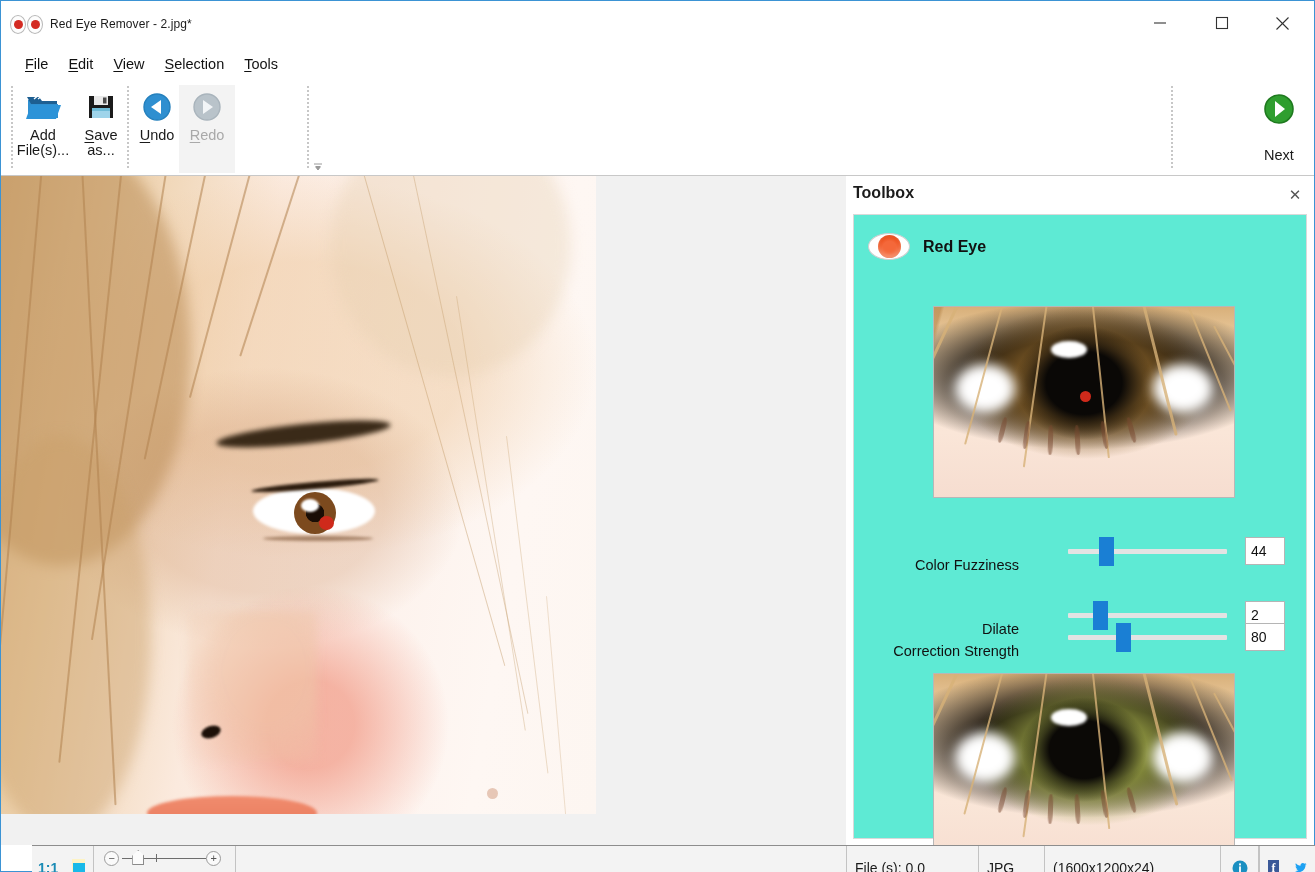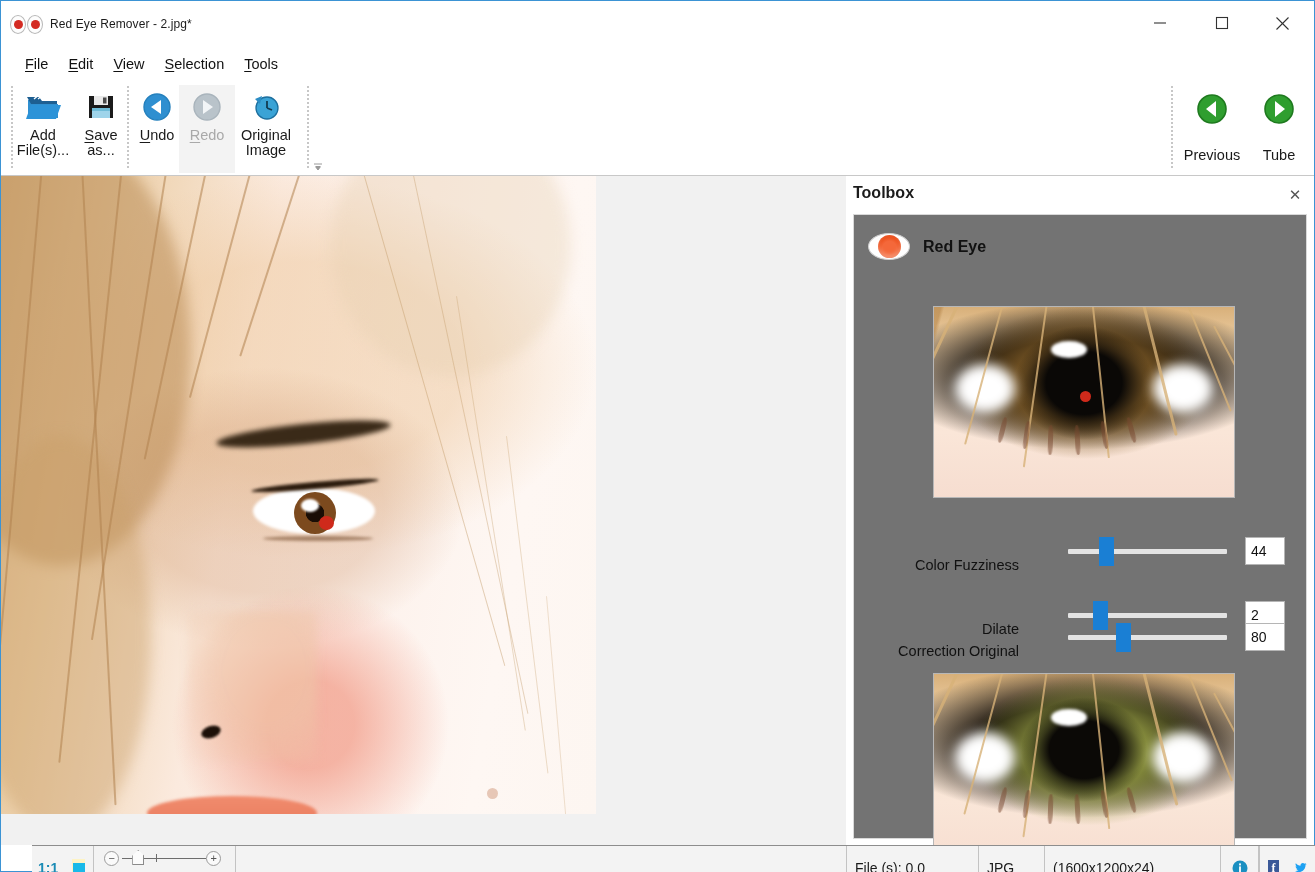--- a/index.html
+++ b/index.html
@@ -130,21 +130,21 @@
     position: absolute; left: 7px; top: 8px; font-size: 16px;
     font-weight: bold; color: #1b1b1b;
   }
   #toolbox-close {
     position: absolute; right: 10px; top: 10px; width: 18px; height: 18px;
     display: flex; align-items: center; justify-content: center;
     font-size: 15px; color: #555;
   }
   #toolbox-body {
     position: absolute; left: 7px; top: 38px; width: 454px; height: 625px;
-    border: 1px solid #d9d9d9; background: #737373;
+    border: 1px solid #d9d9d9; background: #5eead4;
   }
   #tool-head { position: absolute; left: 14px; top: 18px; display: flex; align-items: center; gap: 13px; }
   #tool-eye-icon {
     width: 42px; height: 27px; border-radius: 50% / 50%;
     border: 1.5px solid #cfcfcf; background: #fff;
     display: flex; align-items: center; justify-content: center;
   }
   #tool-eye-icon::after {
     content: ""; width: 23px; height: 23px; border-radius: 50%;
     background: radial-gradient(circle at 50% 58%, #f4683a 0 40%, #ee5522 60%, #e04a1c 100%);
@@ -374,63 +374,38 @@
           <circle cx="15" cy="15" r="13" fill="#b9c3ca"></circle>
           <path d="M11 8 L21 15 L11 22 Z" fill="#f2f5f7"></path>
           <circle cx="15" cy="15" r="13" fill="none" stroke="#a9b4bc" stroke-width="1.4"></circle>
         </svg>
       </div>
       <div class="lbl">
         <u>R</u><span>edo</span>
       </div>
     </div>
 
-    <div class="rbtn" style="left:228px; width:74px">
-      <div class="ico">
-        <svg width="30" height="30" viewBox="0 0 30 30">
-          <circle cx="16" cy="16" r="11" fill="#3aa3d6"></circle>
-          <circle cx="16" cy="16" r="11" fill="none" stroke="#1d6f9e" stroke-width="1.3"></circle>
-          <line x1="16" y1="16" x2="16" y2="9" stroke="#123b52" stroke-width="1.8"></line>
-          <line x1="16" y1="16" x2="21" y2="18" stroke="#123b52" stroke-width="1.8"></line>
-          <path d="M11 4 L4 7 L9 12 Z" fill="#2b8cc4"></path>
-        </svg>
-      </div>
-      <div class="lbl">
-        <span>Original</span><br>
-        <span>Image</span>
-      </div>
-    </div>
 
     <div class="dotted-sep" style="left:306px"></div>
     <div style="position:absolute;left:311px;top:78px;">
       <svg width="12" height="10" viewBox="0 0 12 10">
           <path d="M2 2 H10 M3.5 4.5 H8.5 M6 8 L3.8 5 H8.2 Z" stroke="#9a9a9a" fill="#9a9a9a" stroke-width="1"></path>
         </svg>
     </div>
 
     <div class="dotted-sep" style="left:1170px"></div>
-    <div class="nav-btn" style="left:1174px">
-      <div class="ico">
-        <svg width="32" height="32" viewBox="0 0 32 32">
-          <circle cx="16" cy="16" r="14" fill="#2f9e2f"></circle>
-          <circle cx="16" cy="16" r="14" fill="none" stroke="#1f7a1f" stroke-width="1.6"></circle>
-          <path d="M20 8 L10 16 L20 24 Z" fill="#ffffff"></path>
-        </svg>
-      </div>
-      <div class="lbl">Previous</div>
-    </div>
     <div class="nav-btn" style="left:1248px; width:60px">
       <div class="ico">
         <svg width="32" height="32" viewBox="0 0 32 32">
           <circle cx="16" cy="16" r="14" fill="#2f9e2f"></circle>
           <circle cx="16" cy="16" r="14" fill="none" stroke="#1f7a1f" stroke-width="1.6"></circle>
           <path d="M12 8 L22 16 L12 24 Z" fill="#ffffff"></path>
         </svg>
       </div>
-      <div class="lbl">Tube</div>
+      <div class="lbl">Next</div>
     </div>
     <div style="position:absolute;left:1296px;top:156px;">
       <svg width="12" height="10" viewBox="0 0 12 10">
           <path d="M2 2 H10 M3.5 4.5 H8.5 M6 8 L3.8 5 H8.2 Z" stroke="#9a9a9a" fill="#9a9a9a" stroke-width="1"></path>
         </svg>
     </div>
   </div>
 
   <div id="canvas-area">
     <div id="photo">
@@ -518,21 +493,21 @@
 
       <div class="slider-row" id="row-dilate">
         <div class="slider-label">Dilate</div>
         <div class="slider-track">
           <div class="slider-thumb" style="left:25px; top:-12px;"></div>
         </div>
         <div class="spin">2</div>
       </div>
 
       <div class="slider-row" id="row-strength">
-        <div class="slider-label">Correction Original</div>
+        <div class="slider-label">Correction Strength</div>
         <div class="slider-track">
           <div class="slider-thumb" style="left:48px; top:-12px;"></div>
         </div>
         <div class="spin">80</div>
       </div>
 
       <div class="preview" id="preview-after">
         <div class="eye-img after">
           <div class="eye-white-l"></div>
           <div class="eye-white-r"></div>

